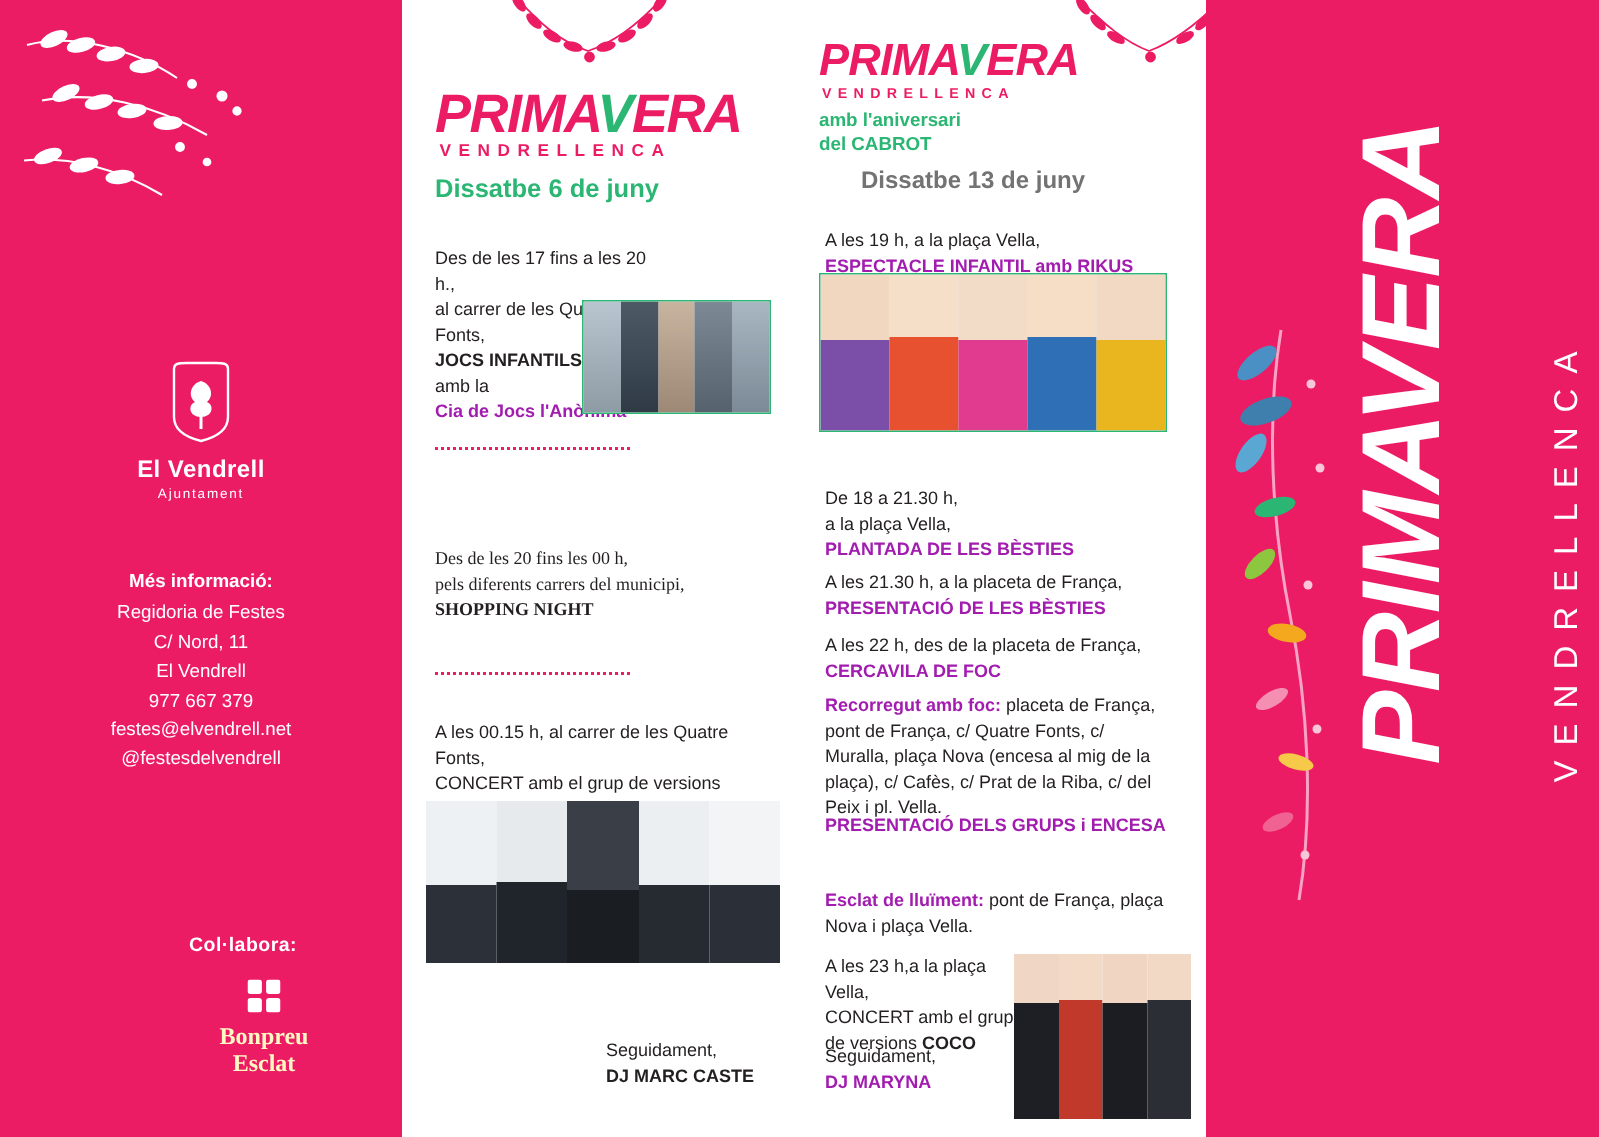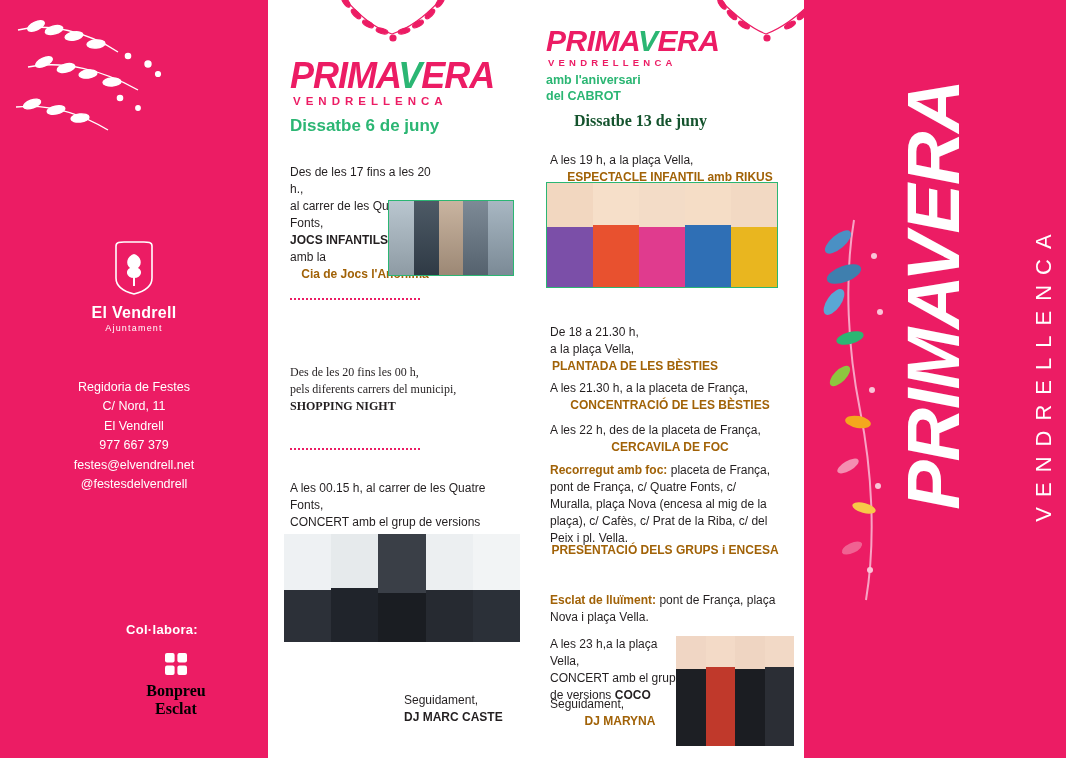--- a/index.html
+++ b/index.html
@@ -18,53 +18,53 @@
   }
   .leaf-deco{position:absolute;left:8px;top:12px;width:190px;height:130px;}
   .logo-block{position:absolute;left:0;top:240px;width:268px;text-align:center;color:#fff;}
   .logo-shield{width:44px;height:56px;margin:0 auto 4px auto;}
   .logo-name{font-size:16px;font-weight:bold;letter-spacing:.3px;}
   .logo-sub{font-size:9px;letter-spacing:1.2px;margin-top:1px;}
   .info-block{position:absolute;left:0;top:378px;width:268px;text-align:center;color:#fff;line-height:1.55;font-size:12.5px;}
   .info-title{font-weight:bold;margin-bottom:2px;}
   .collabora{position:absolute;left:0;top:622px;width:324px;text-align:center;color:#fff;}
   .collabora-label{font-size:13px;font-weight:bold;letter-spacing:.3px;}
-  .bonpreu{margin-top:16px;color:#000000;padding-left:28px;}
+  .bonpreu{margin-top:16px;color:#fef9c3;padding-left:28px;}
   .bp-flower{width:22px;height:22px;margin:0 auto 3px auto;}
   .bp-name{font-family:"Liberation Serif", serif;font-weight:bold;font-size:16px;line-height:1.1;}
 
   
   .panel-mid{
     position:absolute;left:268px;top:0;width:260px;height:758px;background:#fff;
   }
   .panel-mid .topdeco{position:absolute;left:62px;top:-6px;width:130px;height:60px;}
   .pv-logo{position:absolute;left:22px;top:58px;width:220px;}
   .pv-word{font-family:"Liberation Sans", sans-serif;font-weight:bold;font-style:italic;
     font-size:36px;letter-spacing:-1px;color:#ec1c64;line-height:1;}
   .pv-word .v{color:#2bb673;}
   .pv-sub{font-size:11.5px;letter-spacing:5px;color:#ec1c64;font-weight:bold;margin-top:1px;padding-left:3px;}
   .mid-date{position:absolute;left:22px;top:116px;font-size:17px;font-weight:bold;color:#2bb673;}
 
   .blk{position:absolute;font-size:12px;color:#231f20;line-height:1.42;}
   .b-bold{font-weight:bold;}
-  .b-green{color:#a16207;font-weight:bold;text-align:center;}
+  .b-green{color:#a21caf;font-weight:bold;}
   .dots{position:absolute;border-top:2px dotted #ec1c64;height:0;}
 
   .photo{position:absolute;overflow:hidden;}
   .photo.framed{border:1.5px solid #2bb673;}
 
   
   .panel-r{position:absolute;left:528px;top:0;width:276px;height:758px;background:#fff;}
   .panel-r .topdeco{position:absolute;left:180px;top:-4px;width:120px;height:56px;}
   .r-logo{position:absolute;left:18px;top:26px;width:230px;}
   .r-word{font-weight:bold;font-style:italic;font-size:30px;letter-spacing:-0.5px;color:#ec1c64;line-height:1;}
   .r-word .v{color:#2bb673;}
   .r-sub{font-size:9.5px;letter-spacing:4.2px;color:#ec1c64;font-weight:bold;margin-top:1px;padding-left:2px;}
   .r-amb{font-size:12.5px;font-weight:bold;color:#2bb673;line-height:1.25;margin-top:5px;}
-  .r-date{position:absolute;left:46px;top:112px;font-size:16px;font-weight:bold;color:#14532d;font-family:Liberation Serif, serif;}
+  .r-date{position:absolute;left:46px;top:112px;font-size:16px;font-weight:bold;color:#737373;}
 
   
   .vline{position:absolute;top:0;width:2px;height:758px;background:#2bb673;}
 
   
   .panel-far{position:absolute;left:804px;top:0;width:262px;height:758px;background:#ec1c64;overflow:hidden;}
   .vert-word{
     position:absolute;left:-170px;top:258px;width:600px;
     transform:rotate(-90deg);
     font-weight:bold;font-style:italic;font-size:74px;letter-spacing:-1px;color:#fff;
@@ -118,20 +118,21 @@
       <svg class="logo-shield" viewBox="0 0 44 56">
         <path d="M4 6 C4 2 8 2 12 2 L32 2 C36 2 40 2 40 6 L40 38 C40 48 30 52 22 54 C14 52 4 48 4 38 Z" fill="none" stroke="#fff" stroke-width="1.6"></path>
         <path d="M22 14 C15 16 13 24 18 28 C13 30 14 38 22 38 C30 38 31 30 26 28 C31 24 29 16 22 14 Z" fill="#fff"></path>
         <rect x="21" y="36" width="2" height="10" fill="#fff"></rect>
       </svg>
       <div class="logo-name">El Vendrell</div>
       <div class="logo-sub">Ajuntament</div>
     </div>
 
     <div class="info-block">
+      <div class="info-title">Més informació:</div>
       <div>Regidoria de Festes</div>
       <div>C/ Nord, 11</div>
       <div>El Vendrell</div>
       <div>977 667 379</div>
       <div>festes@elvendrell.net</div>
       <div>@festesdelvendrell</div>
     </div>
 
     <div class="collabora">
       <div class="collabora-label">Col·labora:</div>
@@ -290,21 +291,21 @@
     </div>
 
     <div class="blk" style="left:22px;top:324px;width:170px;">
       <div>De 18 a 21.30 h,</div>
       <div>a la plaça Vella,</div>
       <div class="b-green">PLANTADA DE LES BÈSTIES</div>
     </div>
 
     <div class="blk" style="left:22px;top:380px;width:240px;">
       <div>A les 21.30 h, a la placeta de França,</div>
-      <div class="b-green">CONCENTRACIÓ DE LES BÈSTIES</div>
+      <div class="b-green">PRESENTACIÓ DE LES BÈSTIES</div>
     </div>
 
     <div class="blk" style="left:22px;top:422px;width:240px;">
       <div>A les 22 h, des de la placeta de França,</div>
       <div class="b-green">CERCAVILA DE FOC</div>
     </div>
 
     <div class="blk" style="left:22px;top:462px;width:230px;">
       <span class="b-green">Recorregut amb foc:</span>
       <span>placeta de França, pont de França, c/ Quatre Fonts, c/ Muralla, plaça Nova (encesa al mig de la plaça), c/ Cafès, c/ Prat de la Riba, c/ del Peix i pl. Vella.</span>

